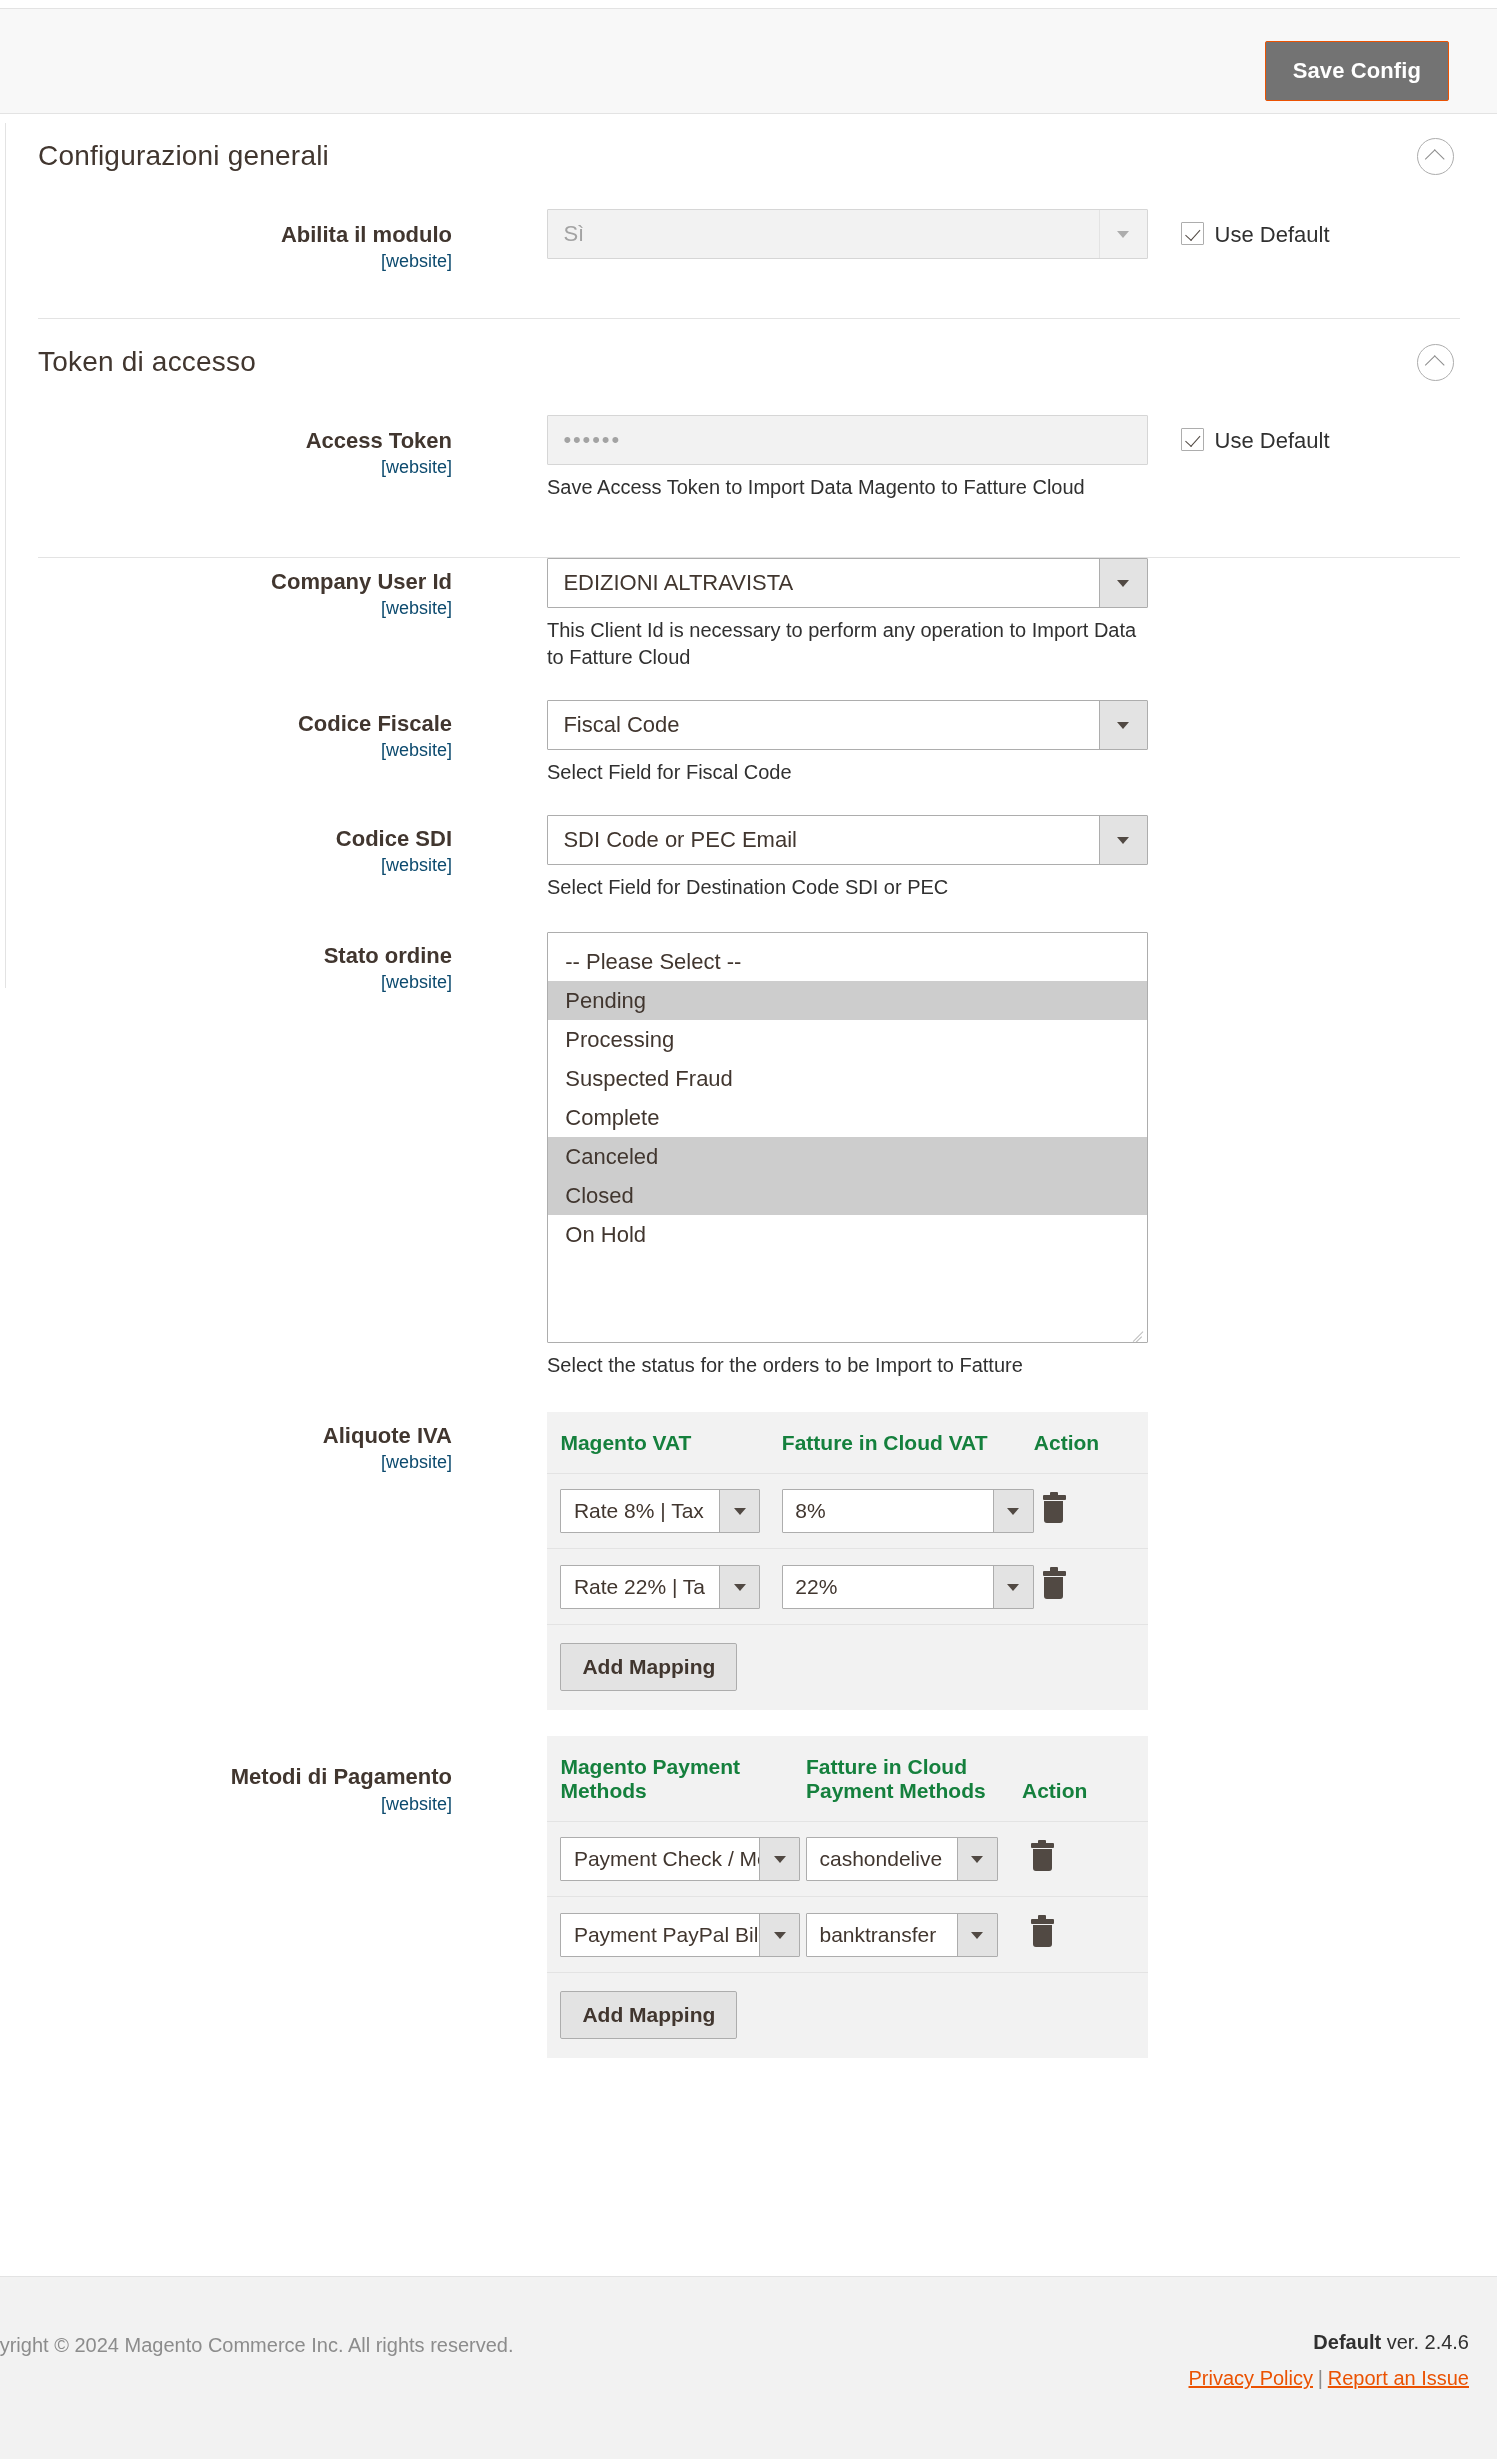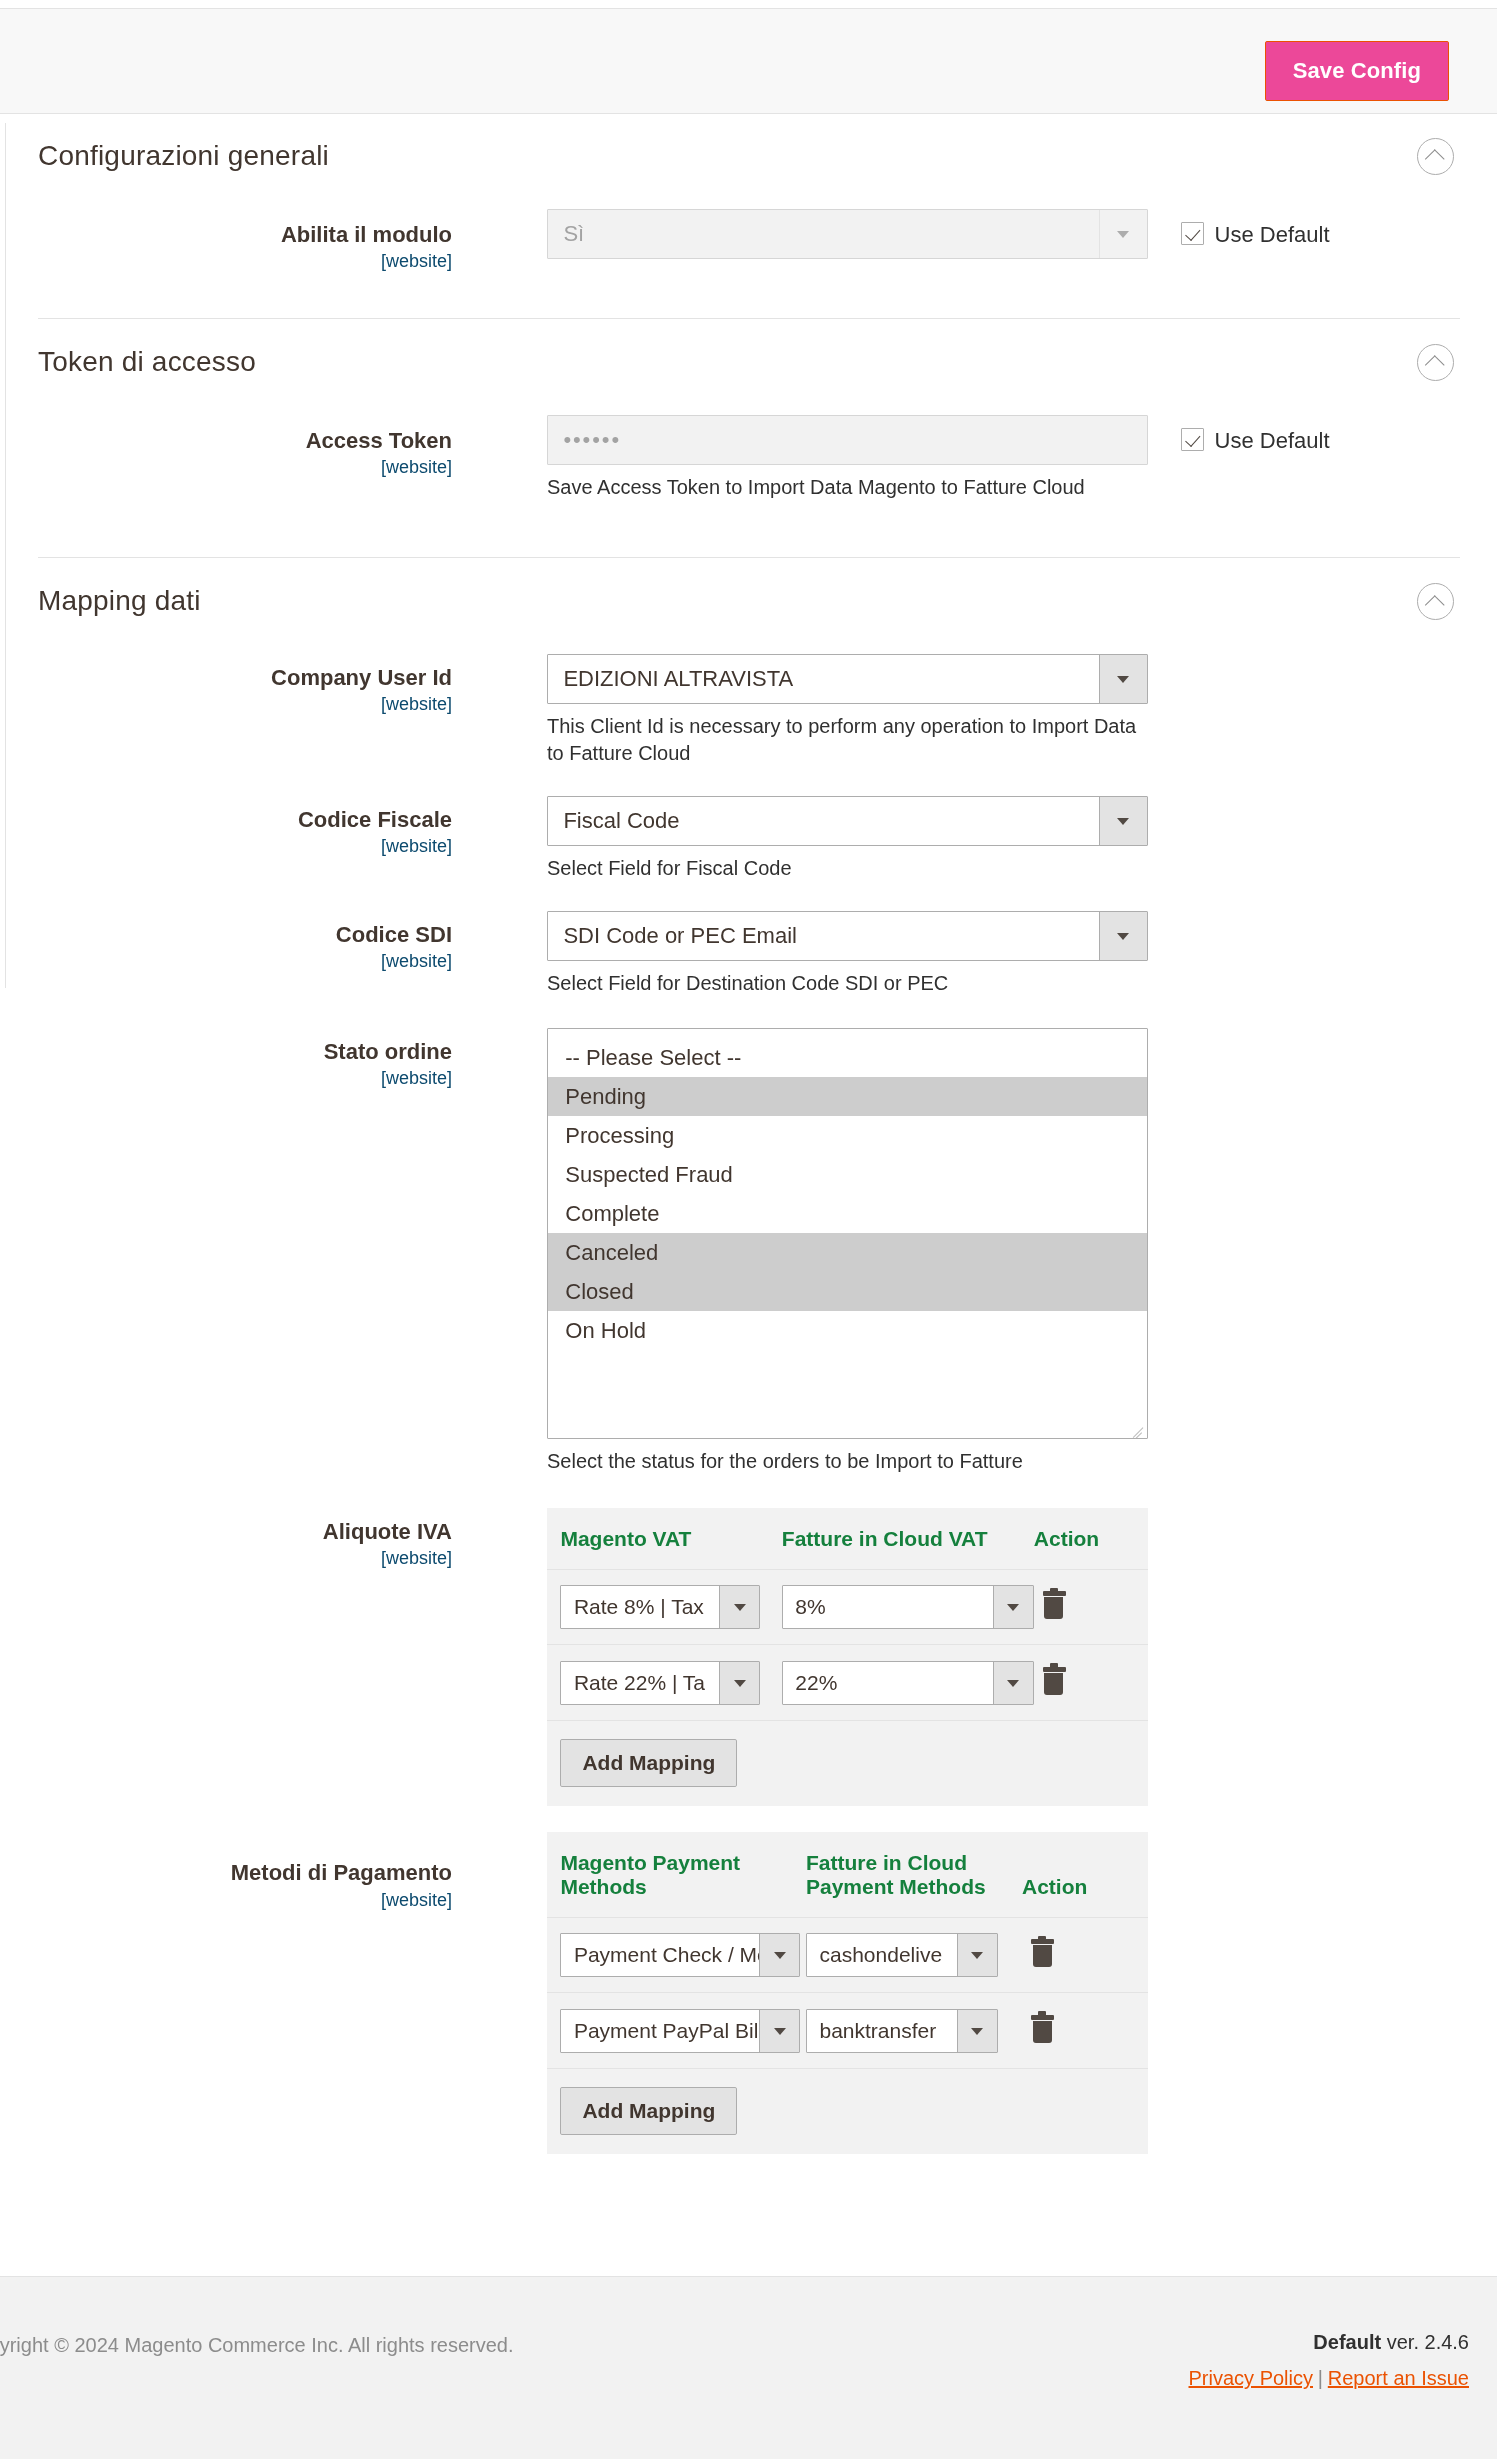--- a/index.html
+++ b/index.html
@@ -22,21 +22,21 @@
     width: 1498px; height: 106px;
     background: #f8f8f8;
     border-top: 1px solid #e3e3e3;
     border-bottom: 1px solid #e3e3e3;
   }
   .save-config-btn {
     position: absolute;
     right: 49px; top: 32px;
     height: 60px;
     padding: 0 27px;
-    background: #ec4899;
+    background: #737373;
     border: 1px solid #eb5202;
     border-radius: 1.9px;
     color: #ffffff;
     font-size: 22px;
     font-weight: 700;
     font-family: "Liberation Sans", sans-serif;
     letter-spacing: 0.1px;
     cursor: pointer;
     line-height: 58px;
     text-align: center;
@@ -452,24 +452,20 @@
         <div class="field-note">Save Access Token to Import Data Magento to Fatture Cloud</div>
       </div>
       <div class="use-default">
         <span class="cb"></span><span>Use Default</span>
       </div>
     </div>
   </div>
 
   <div class="divider" style="margin-top:15.4px;"></div>
 
-  <div class="section-head">
-    <div class="section-title">Mapping dati</div>
-    <div class="collapse-icon"></div>
-  </div>
 
   <div class="fieldset-block">
 
     <div class="field-row" style="height:142px;">
       <div class="field-label" style="top:9.6px;">
         <span>Company User Id</span>
         <span class="scope">[website]</span>
       </div>
       <div class="field-control" style="top:0;">
         <div class="m-select">

